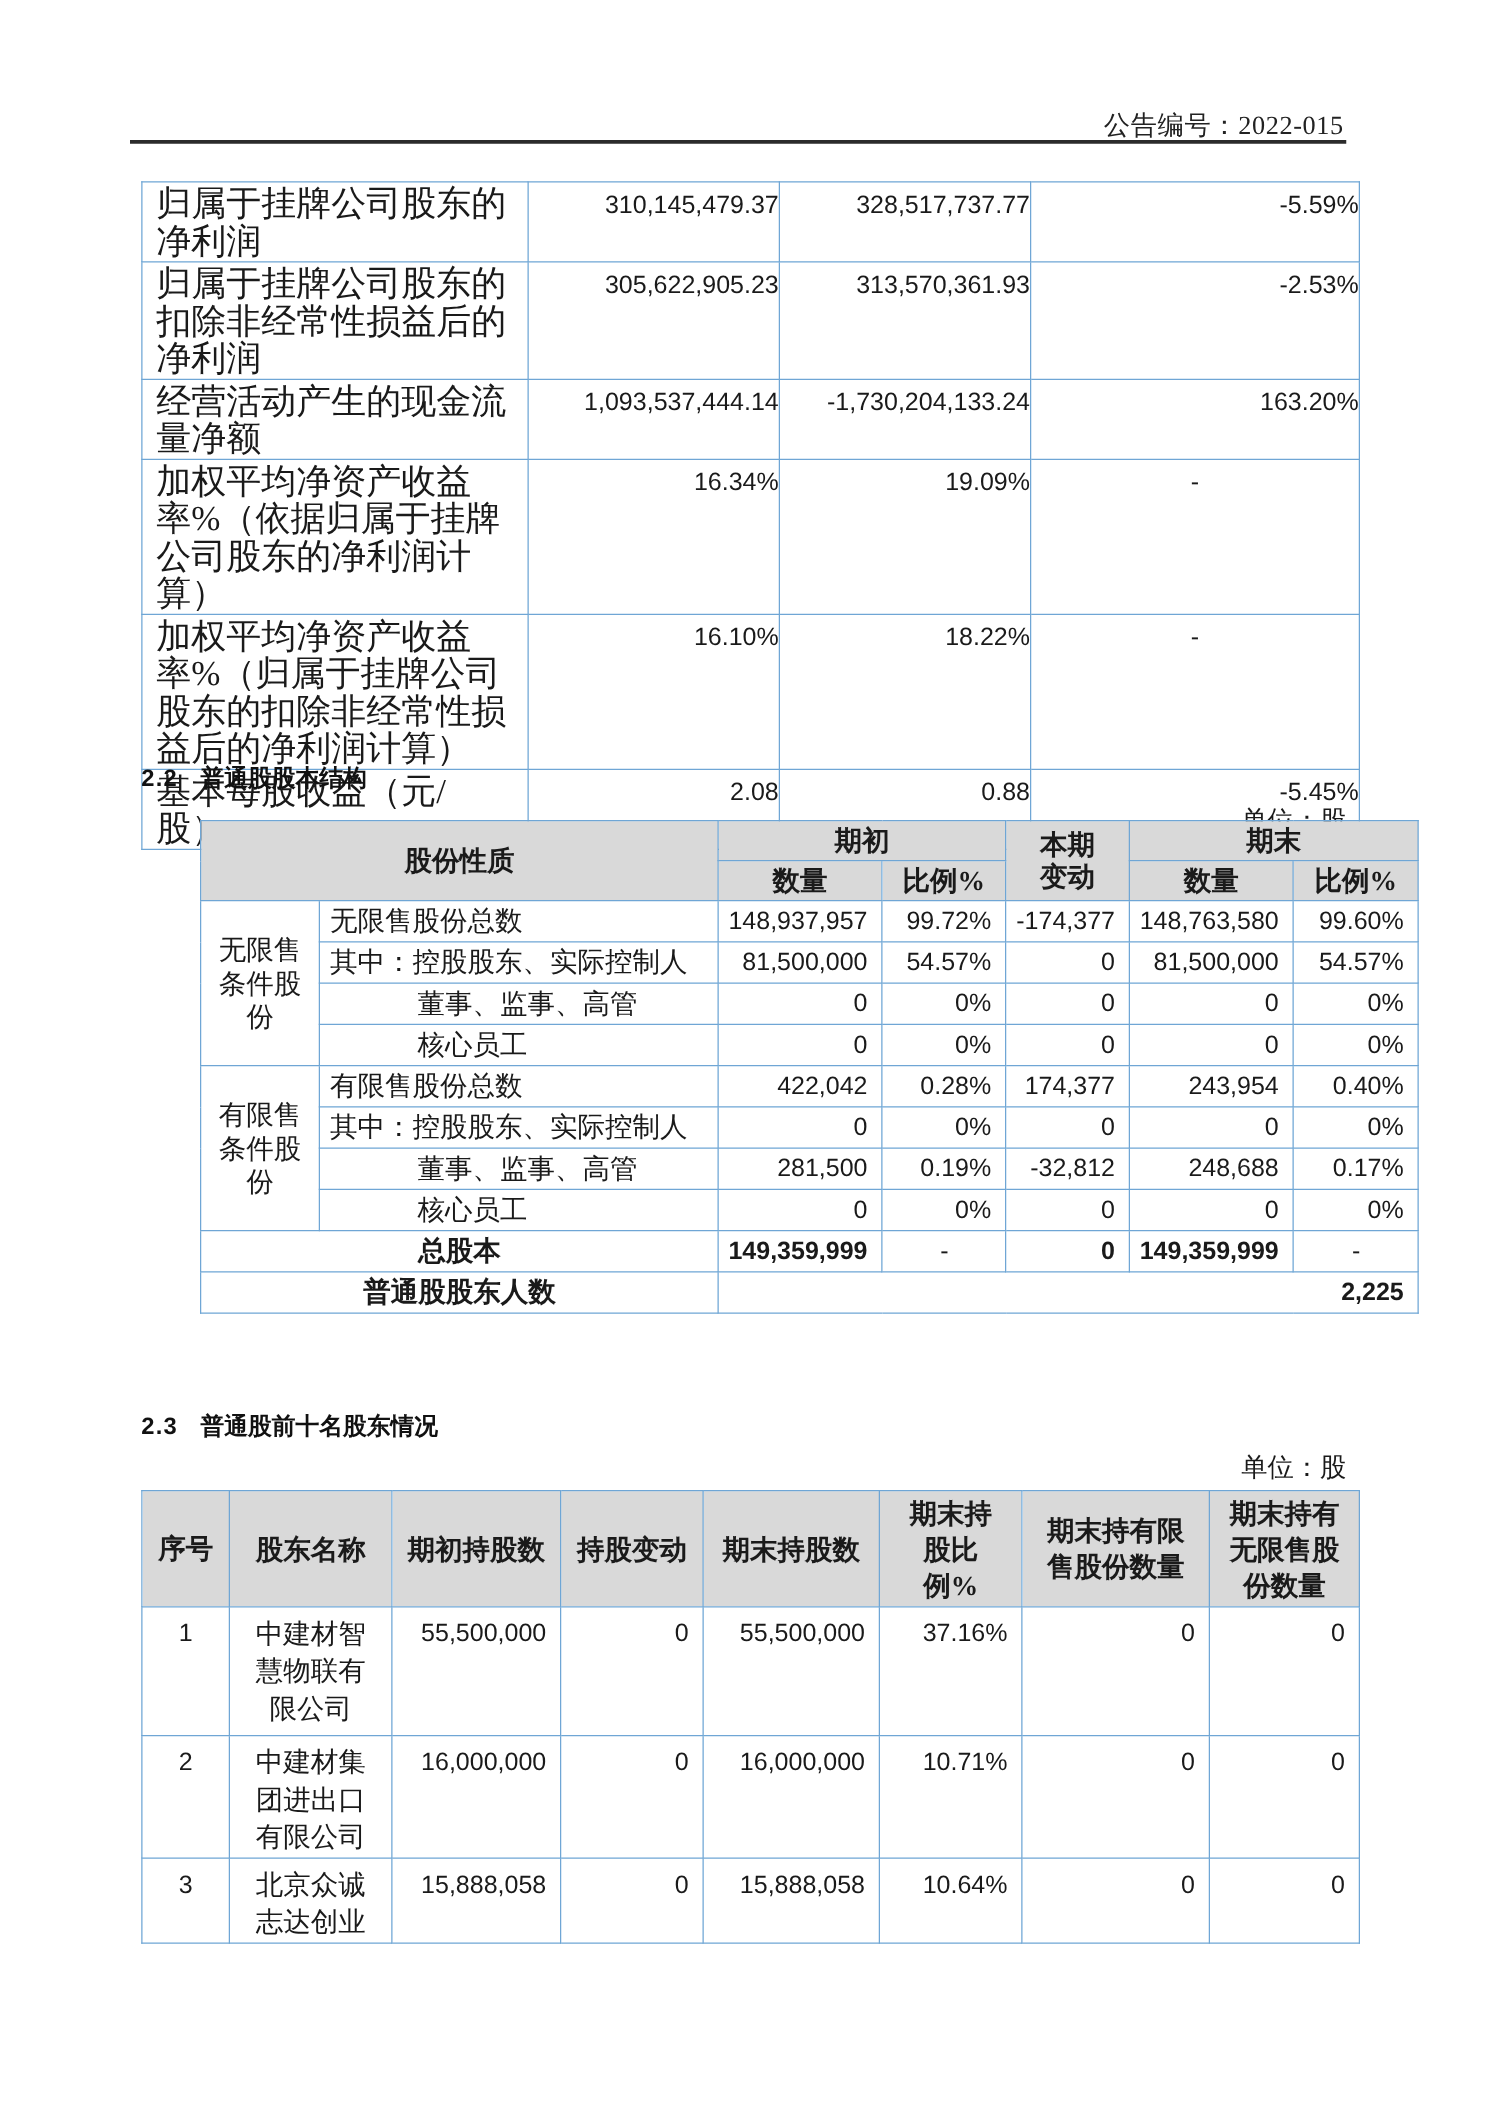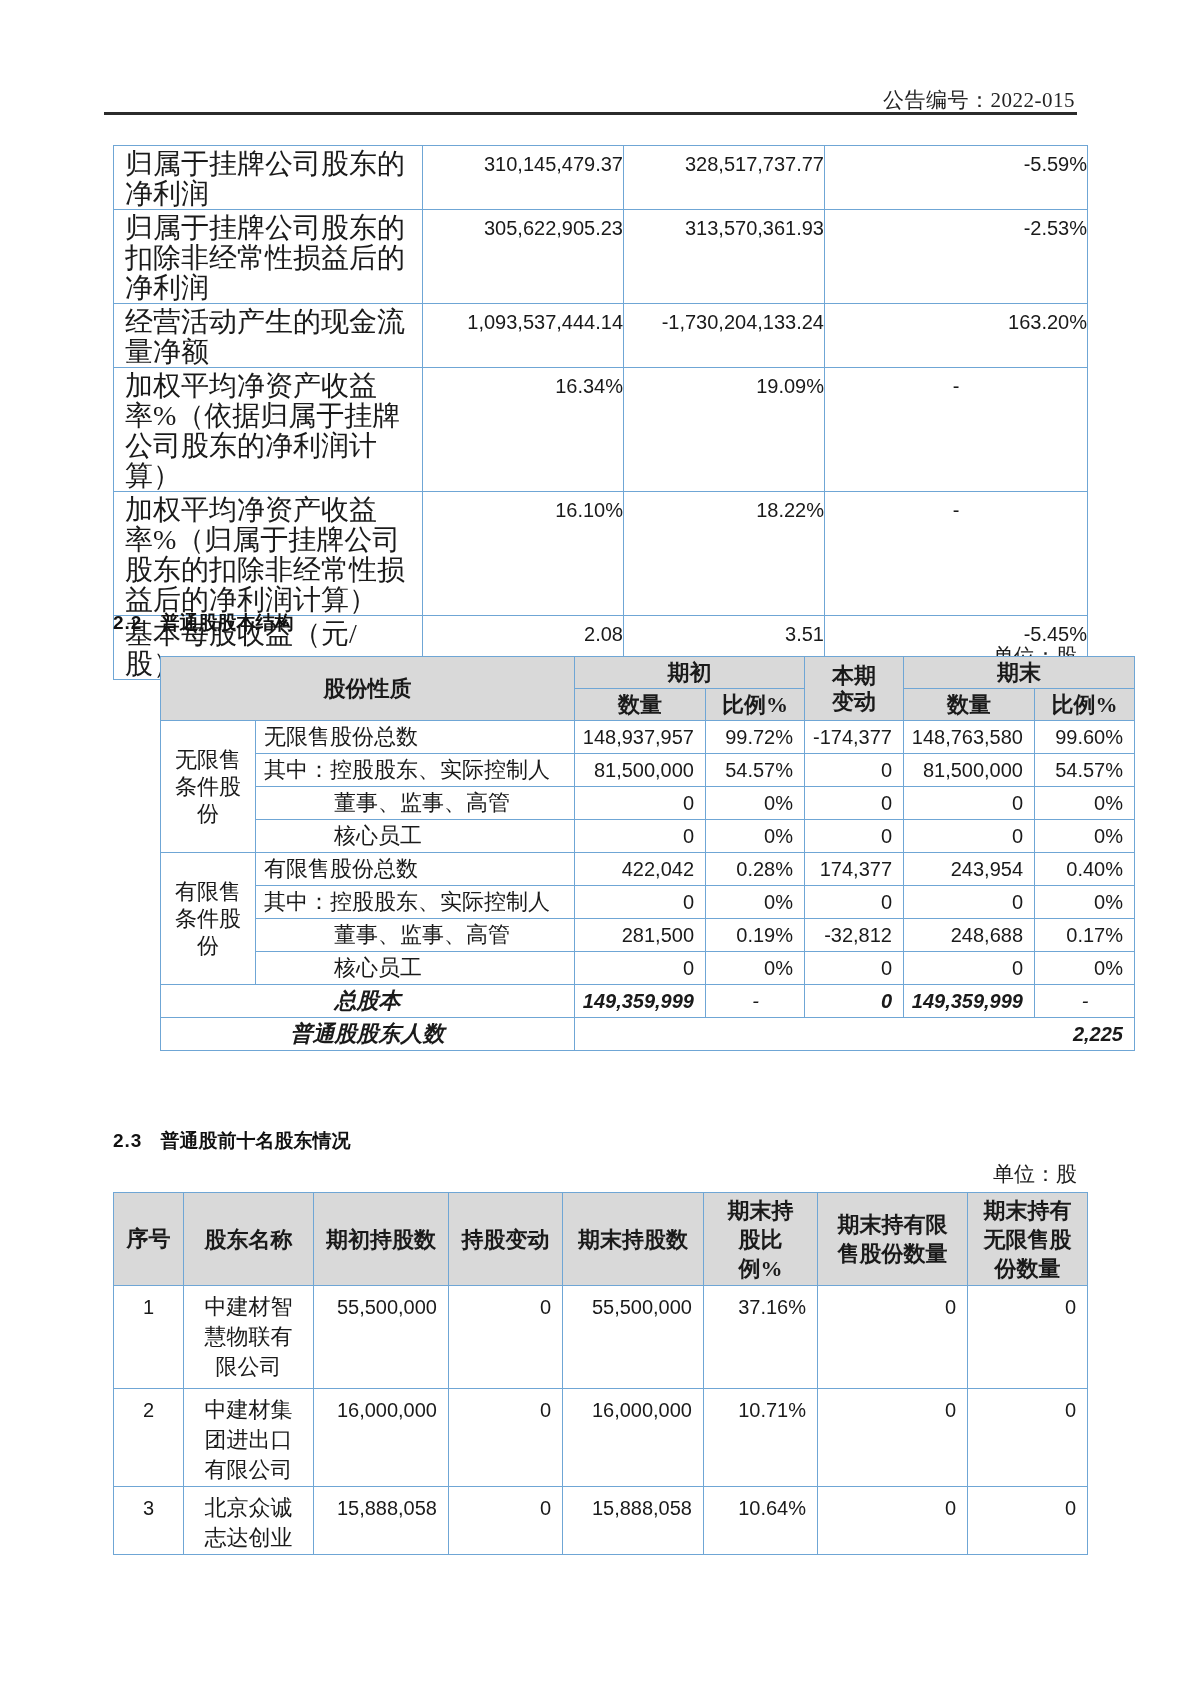--- a/index.html
+++ b/index.html
@@ -18,21 +18,21 @@
   .t1 .lbl{max-width:282px;font-size:28px;line-height:30px;}
   .num{font-family:"Liberation Sans",sans-serif;font-size:20px;line-height:30px;
        text-align:right;padding-right:11px;}
   .dash{font-family:"Liberation Sans",sans-serif;font-size:20px;line-height:30px;
         text-align:center;padding-right:0;}
 
   
   .t2{left:113px;top:656px;width:974px;font-size:22px;margin-left:47px;}
   .t2 tr{height:33px;}
   .t2 tr.h{height:32px;}
-  .t2 tr.totalrow{height:31px;font-style:italic;}
+  .t2 tr.totalrow{height:31px;}
   .t2 tr.h td{background:#d9d9d9;font-weight:bold;text-align:center;vertical-align:middle;line-height:26px;}
   .t2 td.hdwrap{padding:0 27px;line-height:26px;}
   .t2 td.grp{text-align:center;vertical-align:middle;padding:0 13px;line-height:27px;}
   .t2 td.itm{text-align:left;vertical-align:middle;padding-left:8px;line-height:26px;}
   .t2 td.itm.ind{padding-left:78px;}
   .t2 td.num,.t2 td.dash{vertical-align:middle;padding-top:0;}
   .t2 tr.totalrow td{font-weight:bold;vertical-align:middle;}
   .t2 td.ctr{text-align:center;}
   .t2 tr.totalrow td.dash{font-weight:normal;}
 
@@ -116,21 +116,21 @@
           </td>
         <td class="num">16.10%</td>
         <td class="num">18.22%</td>
         <td class="dash">-</td>
       </tr>
       <tr style="height:32px">
         <td class="lblcell">
             <div class="lbl">基本每股收益（元/股）</div>
           </td>
         <td class="num">2.08</td>
-        <td class="num">3.51</td>
+        <td class="num">0.88</td>
         <td class="num">-5.45%</td>
       </tr>
     </tbody>
   </table>
 
   <div class="sec sec22">
     <span class="sec-num">2.2</span><span>普通股股本结构</span>
   </div>
   <div class="unit unit22">单位：股</div>
 

